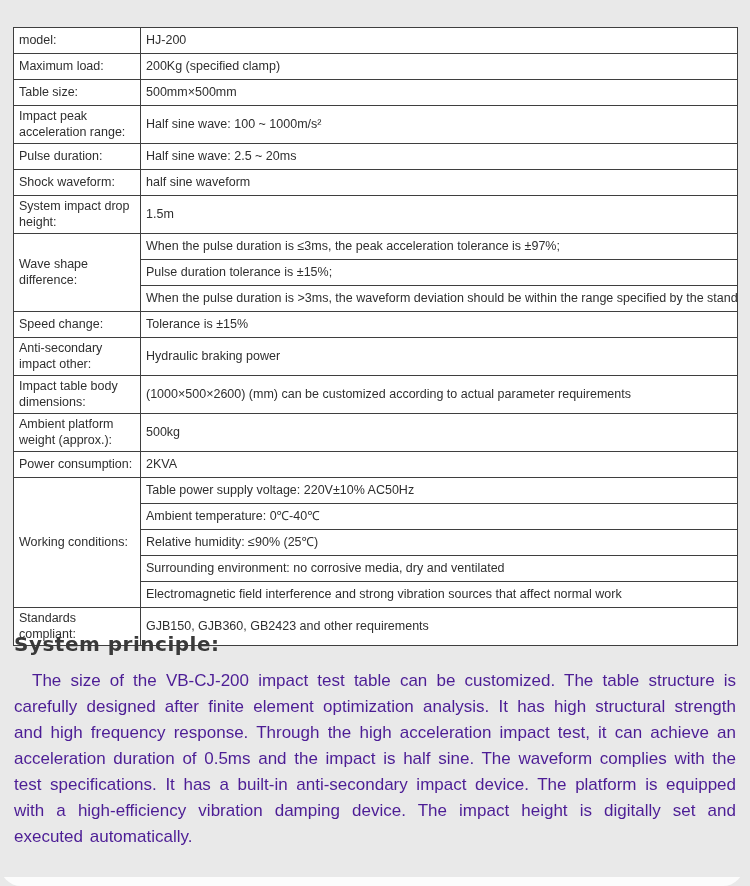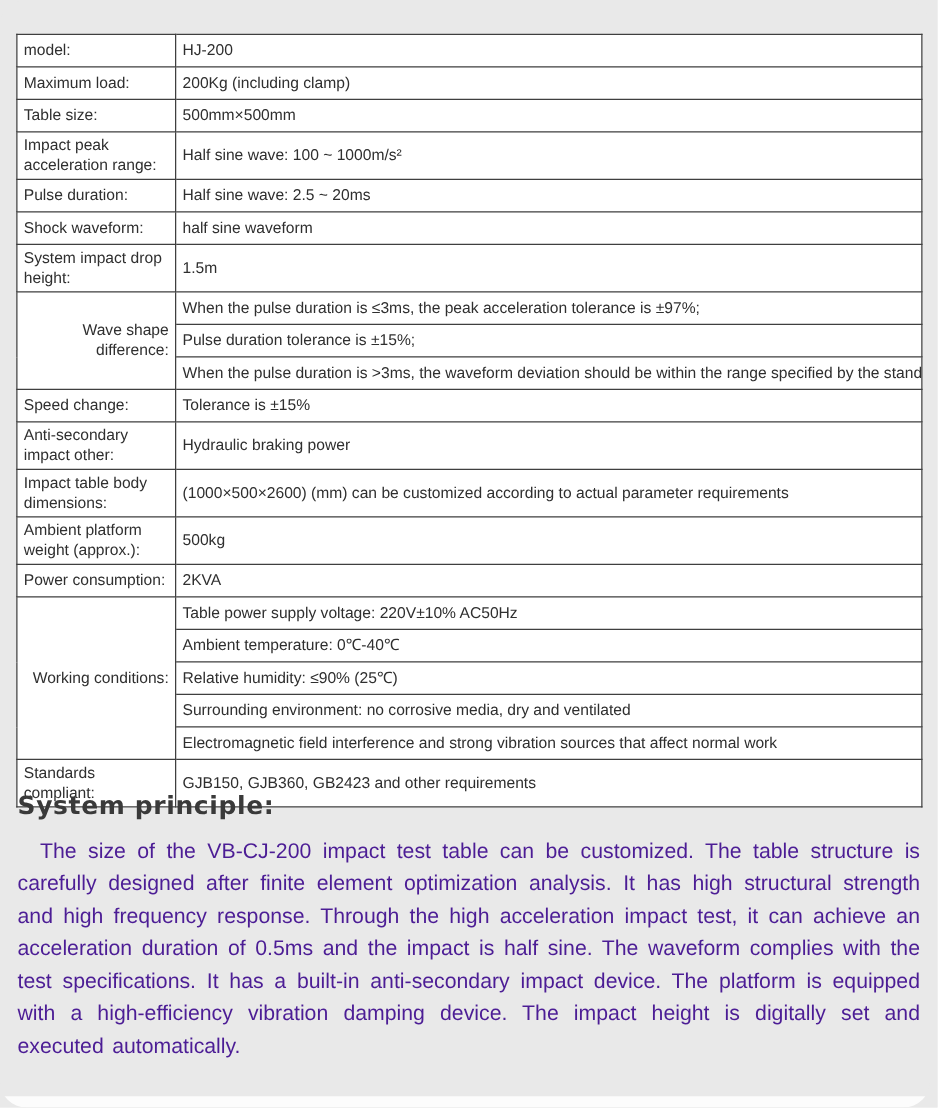--- a/index.html
+++ b/index.html
@@ -32,21 +32,21 @@
   table.spec-table col.c2 { width: 597px; }
   table.spec-table td {
     border: 1px solid #3f3f3f;
     padding: 3px 5px;
     height: 19px;
     line-height: 15.5px;
     vertical-align: middle;
     background: #ffffff;
   }
   td.lbl { text-align: left; }
-  td.lbl.center { text-align: right; }
+  td.lbl.center { text-align: left; }
   td.val {
     white-space: nowrap;
     overflow: hidden;
   }
   .section-heading {
     position: absolute;
     left: 14px;
     top: 632px;
     margin: 0;
     font-family: "DejaVu Sans", sans-serif;
@@ -88,21 +88,21 @@
         <col class="c1">
         <col class="c2">
       </colgroup>
     <tbody>
       <tr>
         <td class="lbl">model:</td>
         <td class="val">HJ-200</td>
       </tr>
       <tr>
         <td class="lbl">Maximum load:</td>
-        <td class="val">200Kg (including clamp)</td>
+        <td class="val">200Kg (specified clamp)</td>
       </tr>
       <tr>
         <td class="lbl">Table size:</td>
         <td class="val">500mm×500mm</td>
       </tr>
       <tr>
         <td class="lbl">Impact peak acceleration range:</td>
         <td class="val">Half sine wave: 100 ~ 1000m/s²</td>
       </tr>
       <tr>

